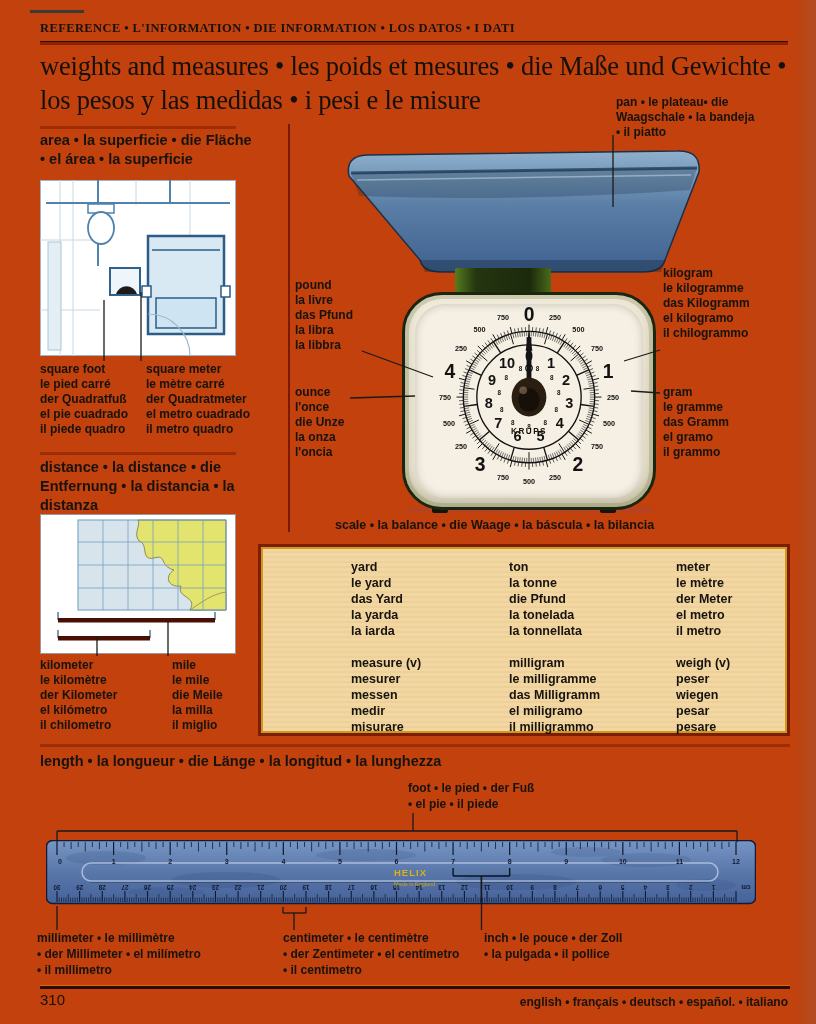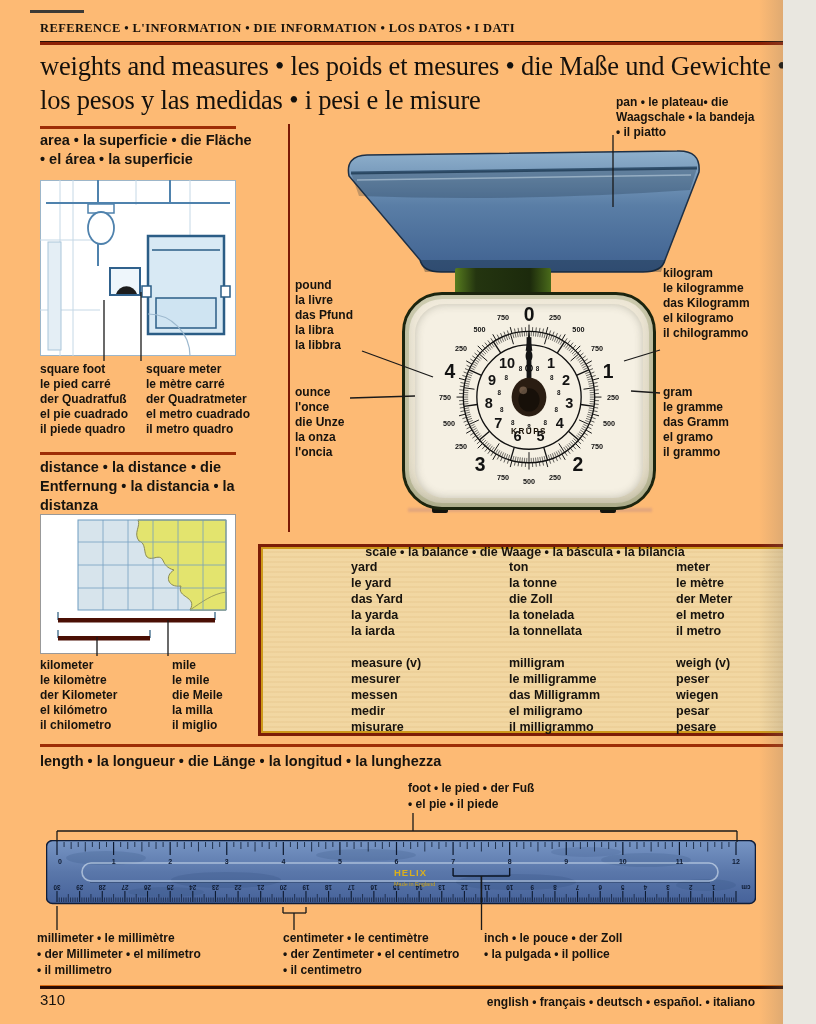--- a/index.html
+++ b/index.html
@@ -1,29 +1,29 @@
 <!DOCTYPE html>
 <html><head>
 <meta charset="utf-8">
 <style>
   html,body{margin:0;padding:0;background:#e9e7e0;}
-  #page{position:relative;width:752px;height:1024px;background:#fdba74;overflow:hidden;
-        font-family:"Liberation Sans",sans-serif;color:#17130e;padding-left:31px;}
+  #page{position:relative;width:816px;height:1024px;background:#c2410c;overflow:hidden;
+        font-family:"Liberation Sans",sans-serif;color:#17130e;}
   .abs{position:absolute;}
   .hdr{left:40px;top:20px;width:748px;font:bold 12.5px/16px "Liberation Serif",serif;
        letter-spacing:.4px;color:#18120c;}
   .hdr-rule{left:40px;top:41px;width:748px;height:4px;
        background:linear-gradient(to bottom,#2a1006 0 1.5px,#8c2104 1.5px 4px);}
   .title{left:40px;top:50px;width:760px;font:400 26.5px/33.5px "Liberation Serif",serif;
        color:#14100c;letter-spacing:-.2px;}
   .rule{position:absolute;height:2.5px;background:#9e2d05;}
   .heading{position:absolute;font:bold 14.5px/19px "Liberation Sans",sans-serif;color:#17130e;}
   .lbl{position:absolute;font:bold 12px/15px "Liberation Sans",sans-serif;color:#17130e;white-space:nowrap;z-index:4;}
   .lbl div{white-space:nowrap;}
-  .cap{position:absolute;font:bold 12.5px/16px "Liberation Sans",sans-serif;color:#17130e;text-align:center;z-index:4;margin-top:27px;}
+  .cap{position:absolute;font:bold 12.5px/16px "Liberation Sans",sans-serif;color:#17130e;text-align:left;z-index:4;}
   .vsep{left:288px;top:124px;width:2px;height:408px;background:#7a1a06;}
   
   .neck{left:455px;top:268px;width:96px;height:28px;z-index:1;
         background:linear-gradient(90deg,#577c1e,#243510 22%,#1c2a0c 78%,#4a6b1a);border-radius:2px;}
   .base{left:420px;top:492px;width:212px;height:14px;background:#3f5718;border-radius:6px;z-index:0;}
   .body{left:402px;top:292px;width:248px;height:212px;z-index:2;
         background:linear-gradient(160deg,#f1ebdc,#e6ddc8);
         border:3px solid #1c250e;border-radius:40px;
         box-shadow:inset 0 0 0 4px rgba(110,125,60,.25), inset 0 -8px 14px rgba(60,70,30,.25);}
   .face{position:absolute;left:10px;top:9px;right:10px;bottom:9px;border-radius:30px;
@@ -564,21 +564,21 @@
     <div class="vocab-cell">
         <div>yard</div>
         <div>le yard</div>
         <div>das Yard</div>
         <div>la yarda</div>
         <div>la iarda</div>
       </div>
     <div class="vocab-cell">
         <div>ton</div>
         <div>la tonne</div>
-        <div>die Zoll</div>
+        <div>die Pfund</div>
         <div>la tonelada</div>
         <div>la tonnellata</div>
       </div>
     <div class="vocab-cell">
         <div>meter</div>
         <div>le mètre</div>
         <div>der Meter</div>
         <div>el metro</div>
         <div>il metro</div>
       </div>

